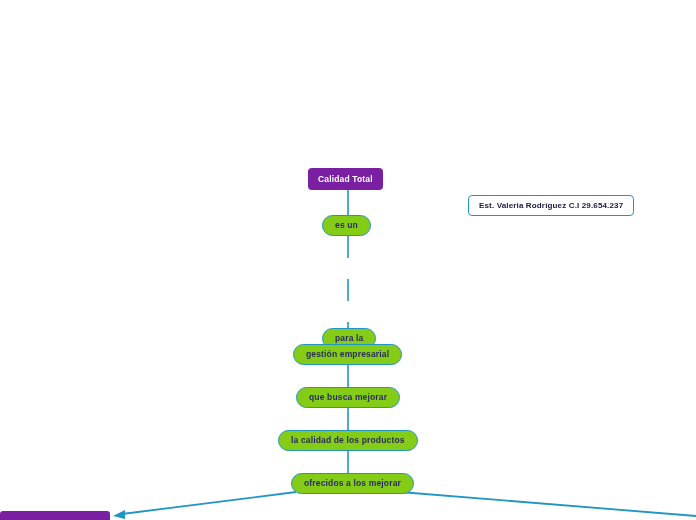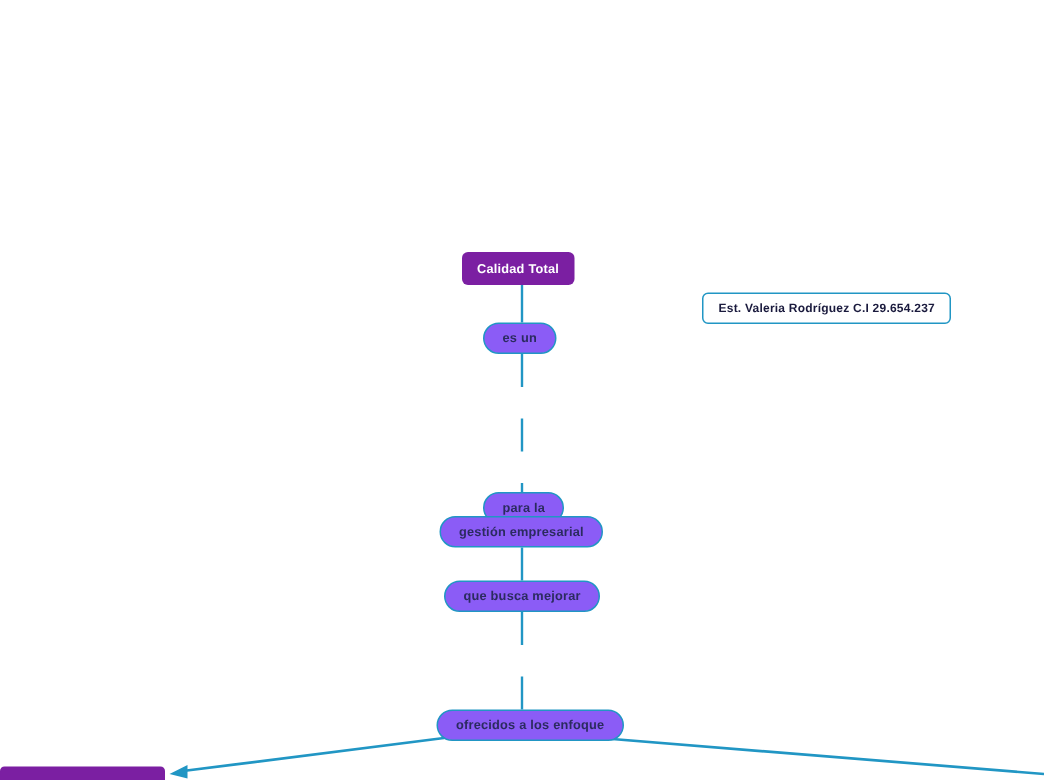--- a/index.html
+++ b/index.html
@@ -33,21 +33,21 @@
     line-height: 1;
   }
   .root-node {
     background: #7b1fa2;
     color: #ffffff;
     border-radius: 4px;
     height: 22px;
     padding: 0 10px;
   }
   .pill {
-    background: #8b5cf6;
+    background: #84cc16;
     color: #2b2b5f;
     border: 1.3px solid #2196c4;
     border-radius: 11px;
     height: 21px;
     padding: 0 12px;
   }
   .author-box {
     background: #ffffff;
     color: #1a1a3d;
     border: 1.3px solid #2196c4;
@@ -110,22 +110,25 @@
   </div>
 
   <div class="node pill" style="left:296px; top:387px;">
     <span>que busca mejorar</span>
   </div>
 
   <div class="node pill" style="left:293px; top:344px;">
     <span>gestión empresarial</span>
   </div>
 
+  <div class="node pill" style="left:278px; top:430px;">
+    <span>la calidad de los productos</span>
+  </div>
 
   <div class="node pill" style="left:291px; top:473px;">
-    <span>ofrecidos a los enfoque</span>
+    <span>ofrecidos a los mejorar</span>
   </div>
 
   <div class="purple-bar" style="left:0px; top:511px; width:110px;">
     <span></span>
   </div>
 
 </div>
 
 </body></html>

